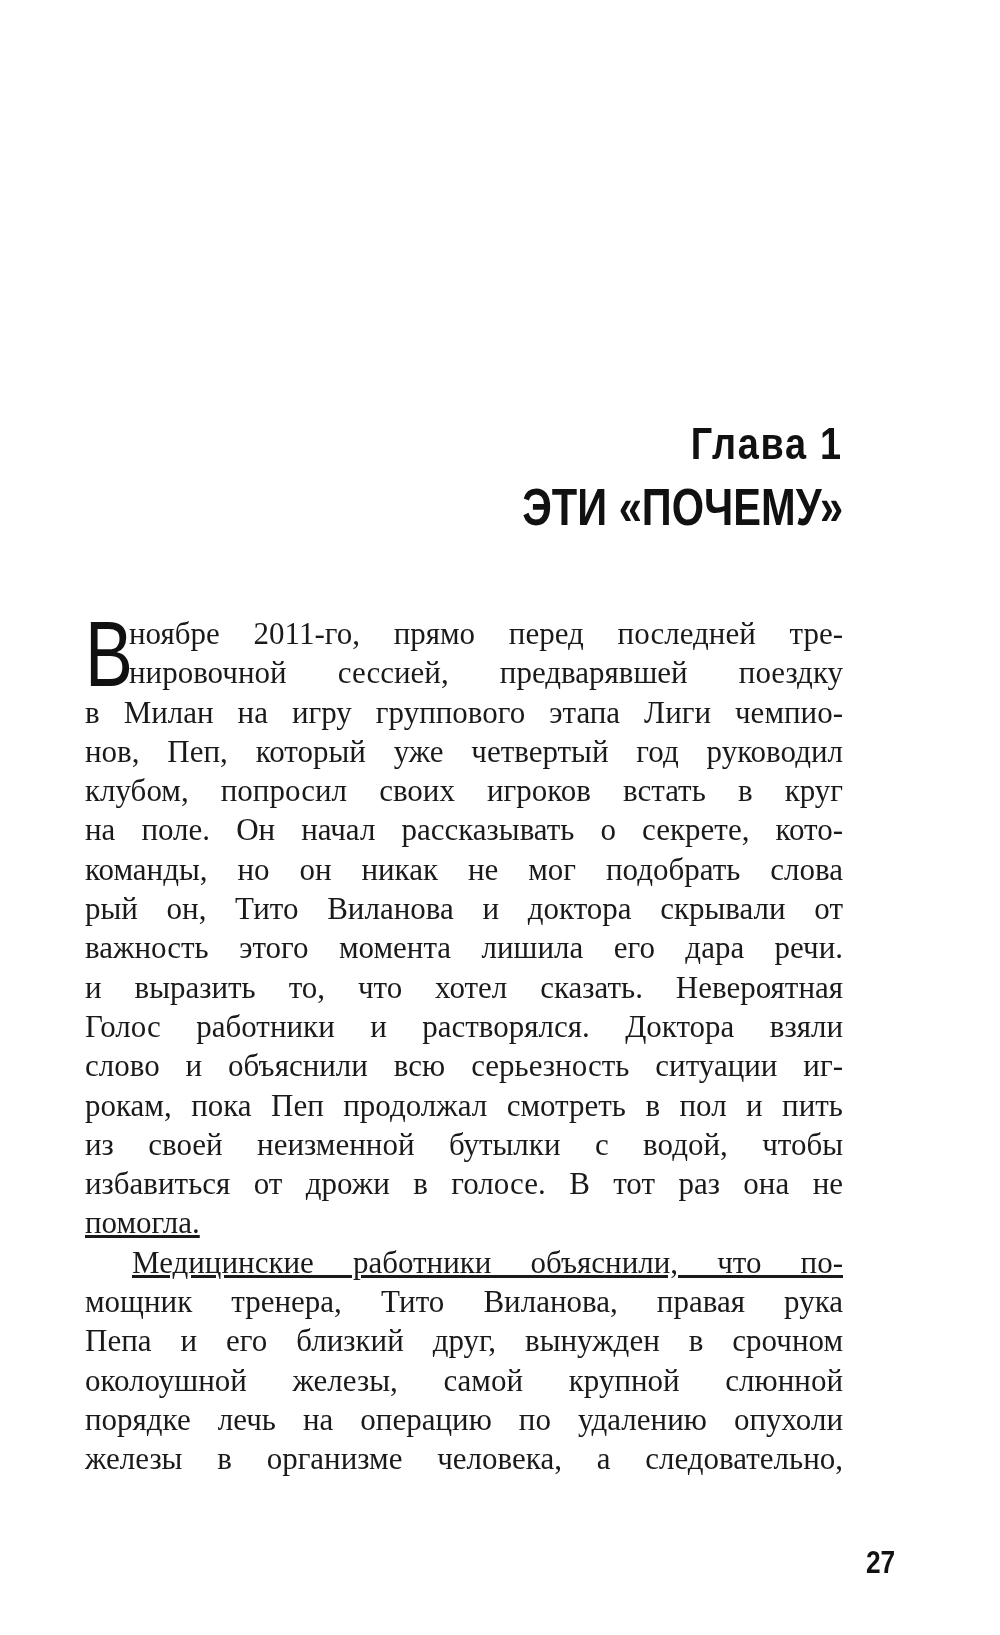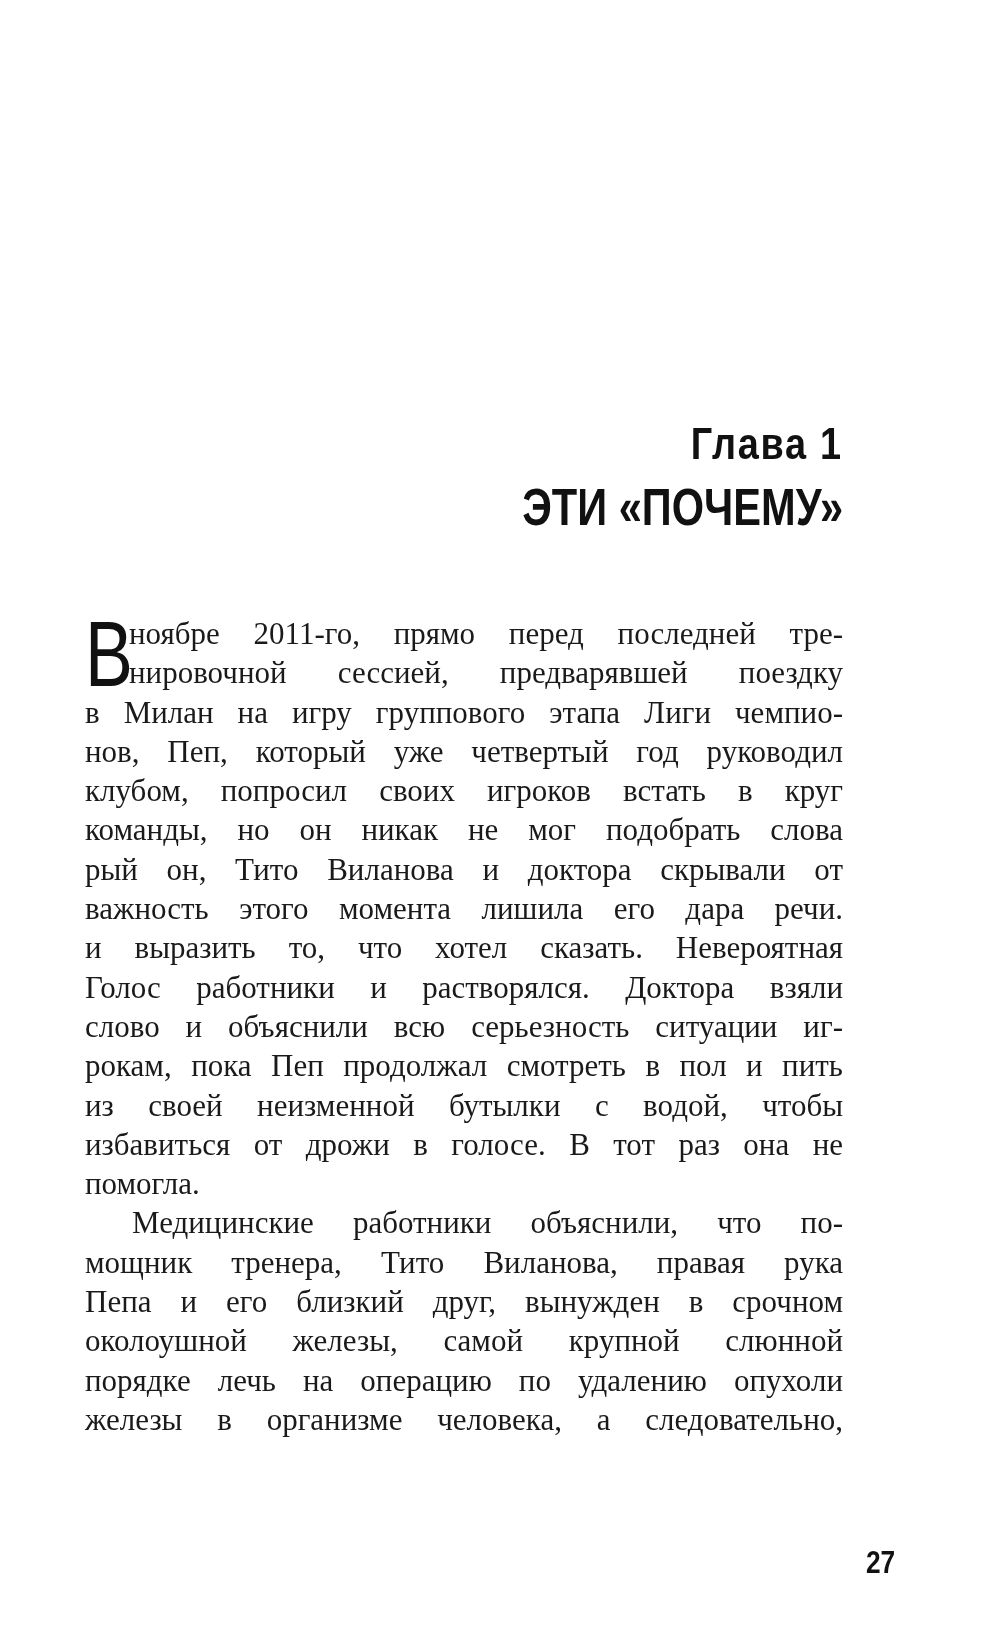--- a/index.html
+++ b/index.html
@@ -62,23 +62,25 @@
     .line {
       display: block;
       height: 39.3px;
       text-align: justify;
       text-align-last: justify;
       white-space: nowrap;
       overflow: visible;
     }
     .line.last {
       text-align-last: left;
+      text-decoration: underline;
     }
     .line.indent {
       padding-left: 47px;
+      text-decoration: underline;
     }
     .line.cap {
       padding-left: 44px;
     }
     .drop-cap {
       position: absolute;
       left: 0px;
       top: 2px;
       font-family: "Liberation Sans", sans-serif;
       font-size: 92px;
@@ -109,20 +111,21 @@
   <div class="chapter-title">ЭТИ «ПОЧЕМУ»</div>
 
   <div class="body-text">
     <span class="drop-cap">В</span>
 
     <span class="line cap">ноябре 2011-го, прямо перед последней тре-</span>
     <span class="line cap">нировочной сессией, предварявшей поездку</span>
     <span class="line">в Милан на игру группового этапа Лиги чемпио-</span>
     <span class="line">нов, Пеп, который уже четвертый год руководил</span>
     <span class="line">клубом, попросил своих игроков встать в круг</span>
+    <span class="line">на поле. Он начал рассказывать о секрете, кото-</span>
     <span class="line">команды, но он никак не мог подобрать слова</span>
     <span class="line">рый он, Тито Виланова и доктора скрывали от</span>
     <span class="line">важность этого момента лишила его дара речи.</span>
     <span class="line">и выразить то, что хотел сказать. Невероятная</span>
     <span class="line">Голос работники и растворялся. Доктора взяли</span>
     <span class="line">слово и объяснили всю серьезность ситуации иг-</span>
     <span class="line">рокам, пока Пеп продолжал смотреть в пол и пить</span>
     <span class="line">из своей неизменной бутылки с водой, чтобы</span>
     <span class="line">избавиться от дрожи в голосе. В тот раз она не</span>
     <span class="line last">помогла.</span>

